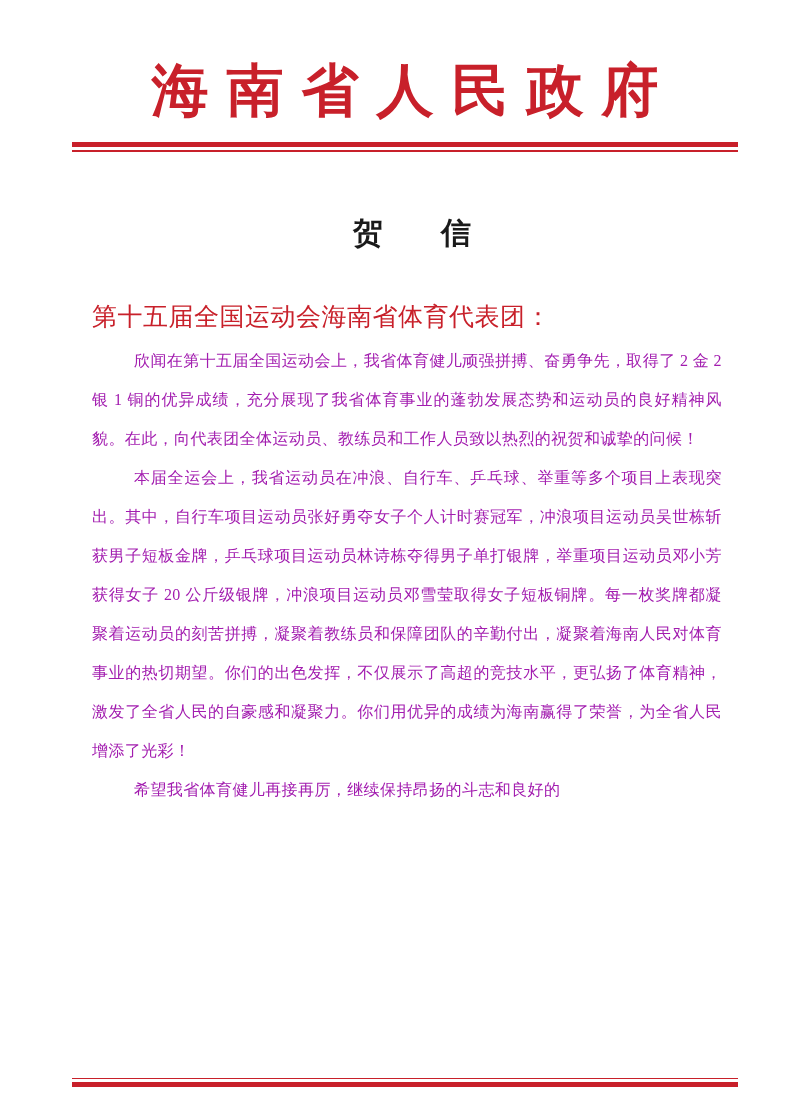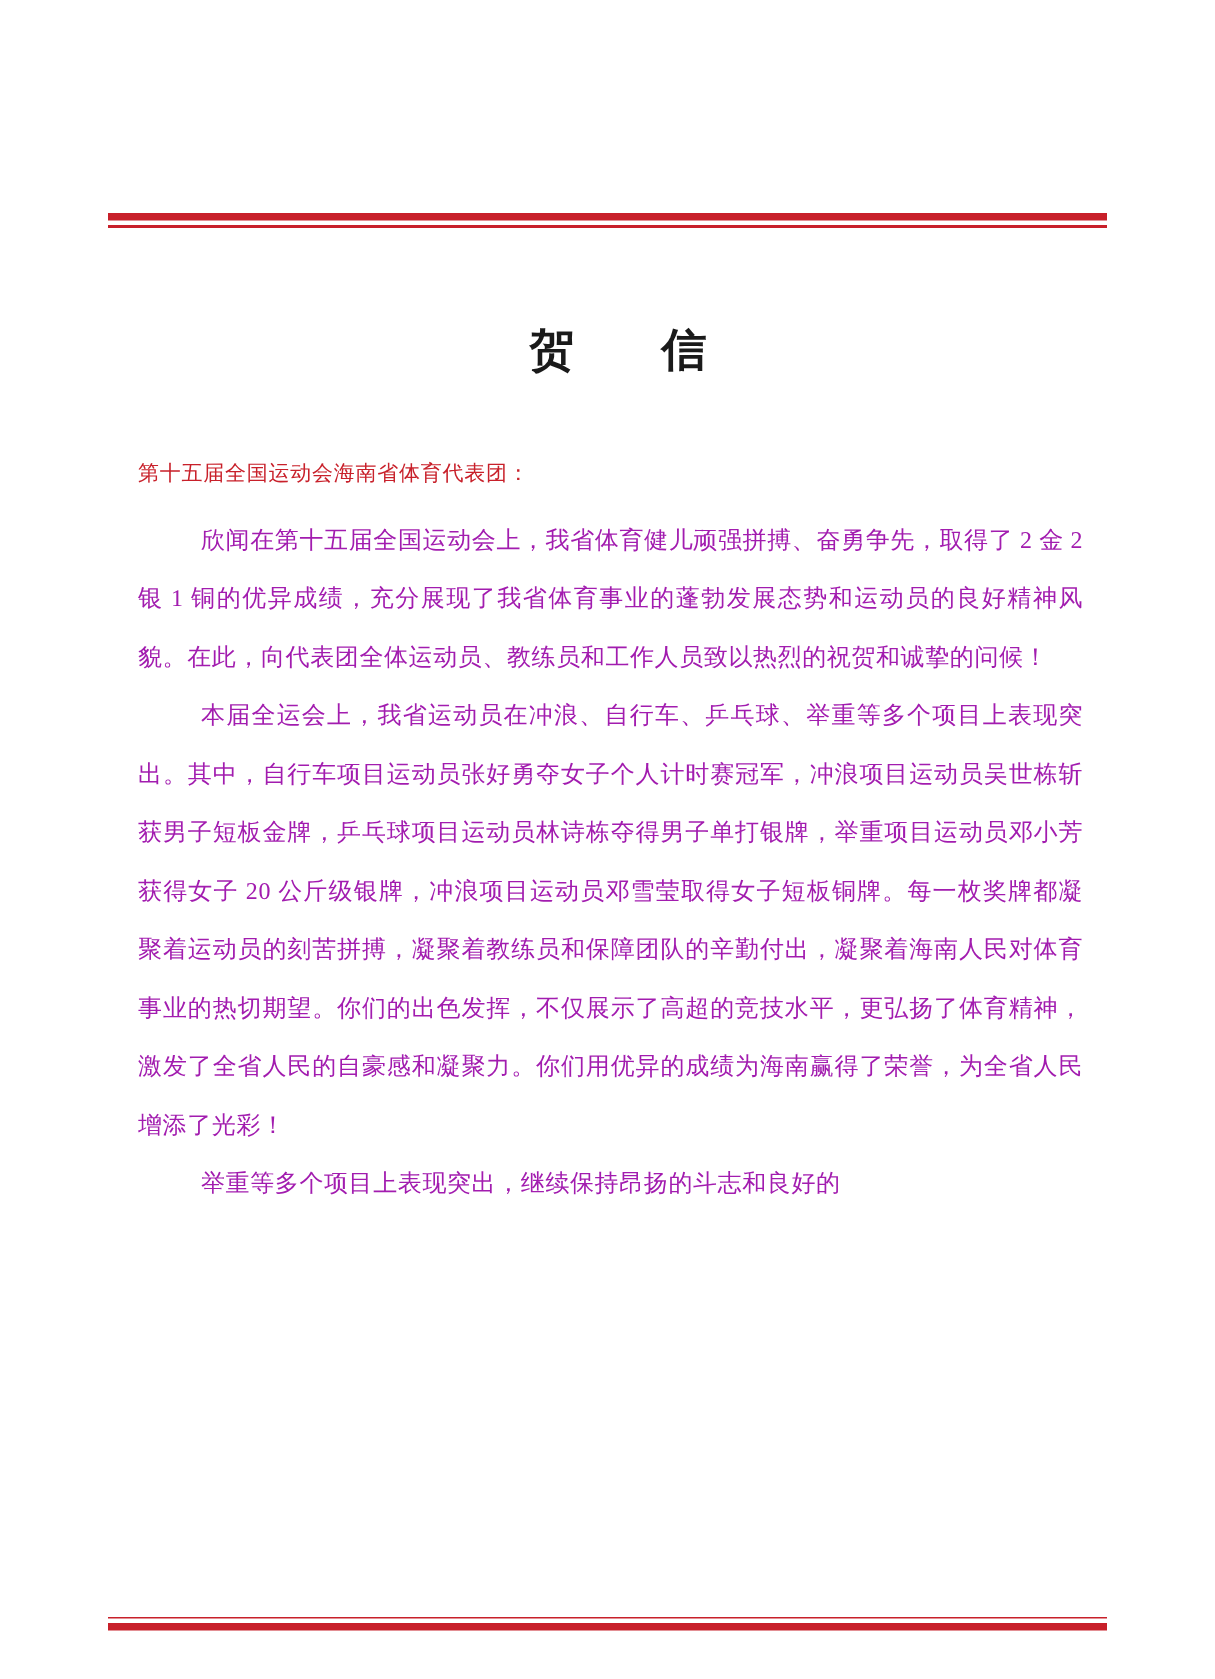--- a/index.html
+++ b/index.html
@@ -75,21 +75,21 @@
   }
 
   
   .body-area {
     position: absolute;
     top: 295px;
     left: 92px;
     width: 630px;
   }
   .salutation {
-    font-size: 14px;
+    font-size: 25px;
     line-height: 44px;
     color: #c8202a;
     letter-spacing: 0.5px;
   }
   .para {
     font-size: 16px;
     line-height: 39px;
     color: #a21caf;
     text-indent: 42px;
     text-align: justify;
@@ -116,33 +116,36 @@
     background: #c8202a;
     width: 100%;
     margin-top: 3px;
   }
 </style>
 </head>
 <body>
 
 <div class="page">
 
+  <div class="letterhead">
+    <div class="letterhead-title">海南省人民政府</div>
+  </div>
 
   <div class="rule-group">
     <div class="rule-thick"></div>
     <div class="rule-thin"></div>
   </div>
 
   <div class="doc-title">贺　信</div>
 
   <div class="body-area">
     <div class="salutation">第十五届全国运动会海南省体育代表团：</div>
     <p class="para first">欣闻在第十五届全国运动会上，我省体育健儿顽强拼搏、奋勇争先，取得了 2 金 2 银 1 铜的优异成绩，充分展现了我省体育事业的蓬勃发展态势和运动员的良好精神风貌。在此，向代表团全体运动员、教练员和工作人员致以热烈的祝贺和诚挚的问候！</p>
     <p class="para">本届全运会上，我省运动员在冲浪、自行车、乒乓球、举重等多个项目上表现突出。其中，自行车项目运动员张好勇夺女子个人计时赛冠军，冲浪项目运动员吴世栋斩获男子短板金牌，乒乓球项目运动员林诗栋夺得男子单打银牌，举重项目运动员邓小芳获得女子 20 公斤级银牌，冲浪项目运动员邓雪莹取得女子短板铜牌。每一枚奖牌都凝聚着运动员的刻苦拼搏，凝聚着教练员和保障团队的辛勤付出，凝聚着海南人民对体育事业的热切期望。你们的出色发挥，不仅展示了高超的竞技水平，更弘扬了体育精神，激发了全省人民的自豪感和凝聚力。你们用优异的成绩为海南赢得了荣誉，为全省人民增添了光彩！</p>
-    <p class="para">举重等多个项目上表现突出，继续保持昂扬的斗志和良好的</p>
+    <p class="para">希望我省体育健儿再接再厉，继续保持昂扬的斗志和良好的</p>
   </div>
 
   <div class="footer-rule-group">
     <div class="footer-rule-thin"></div>
     <div class="footer-rule-thick"></div>
   </div>
 
 </div>
 
 </body></html>

